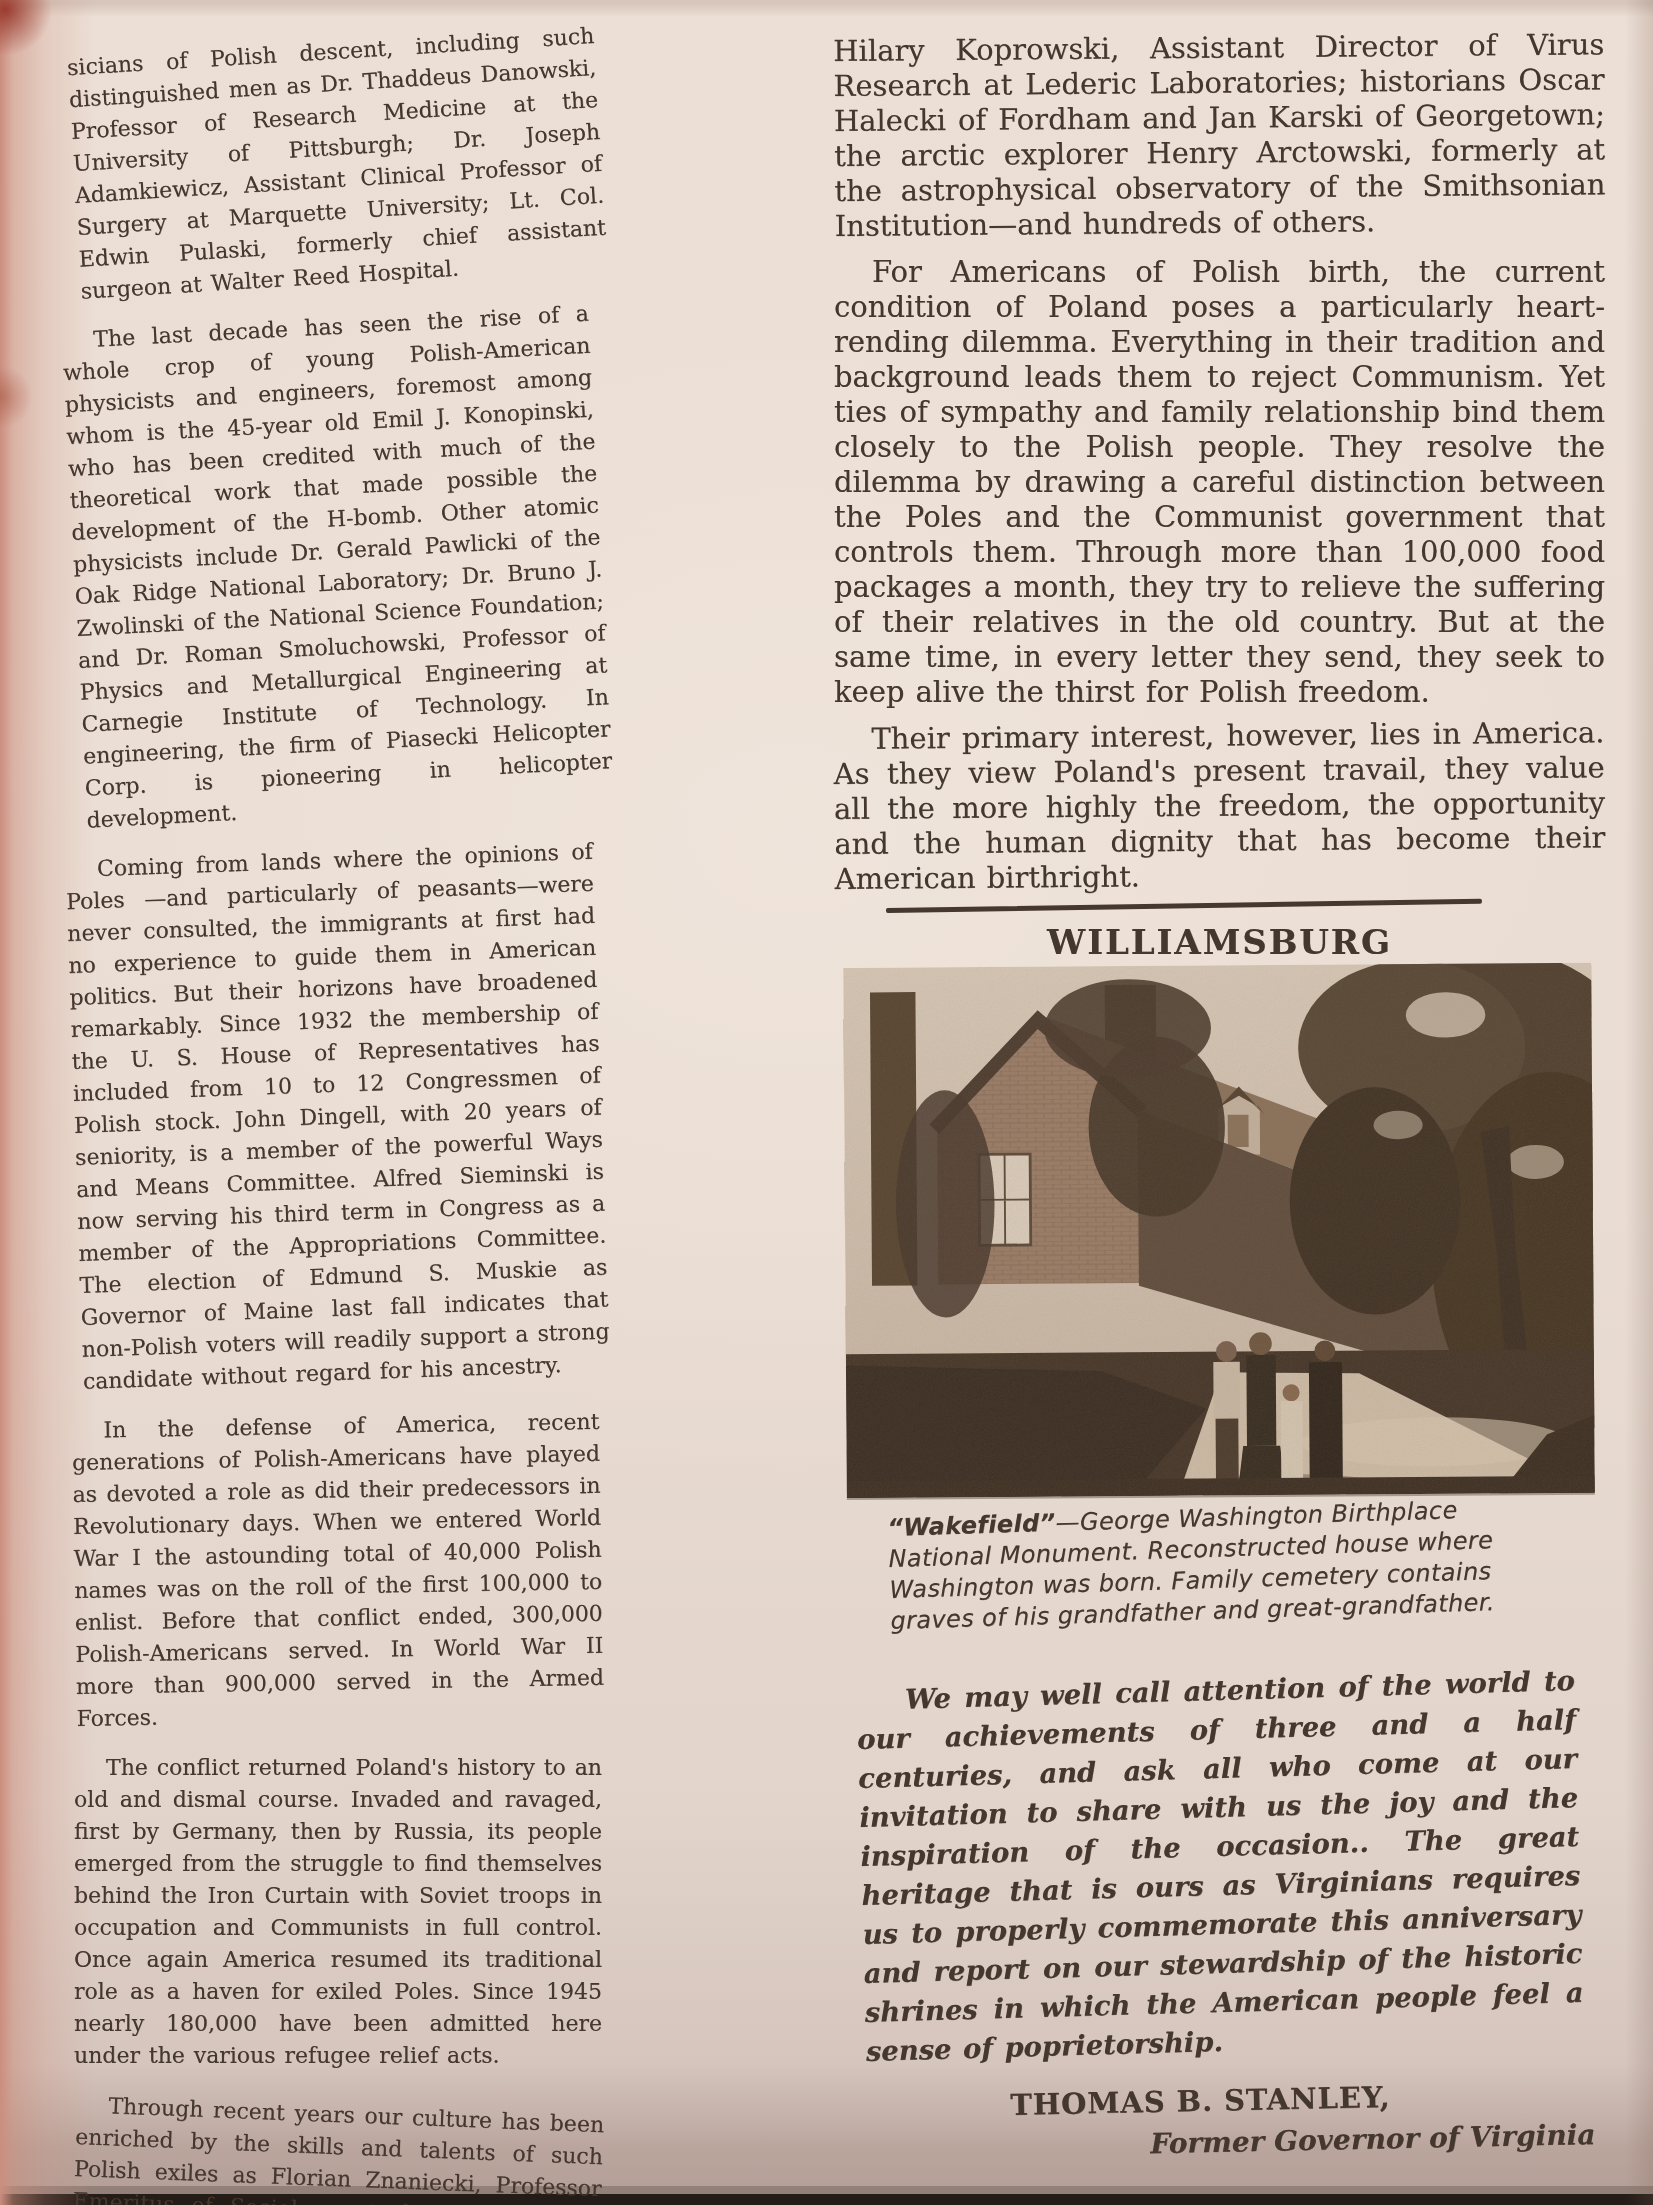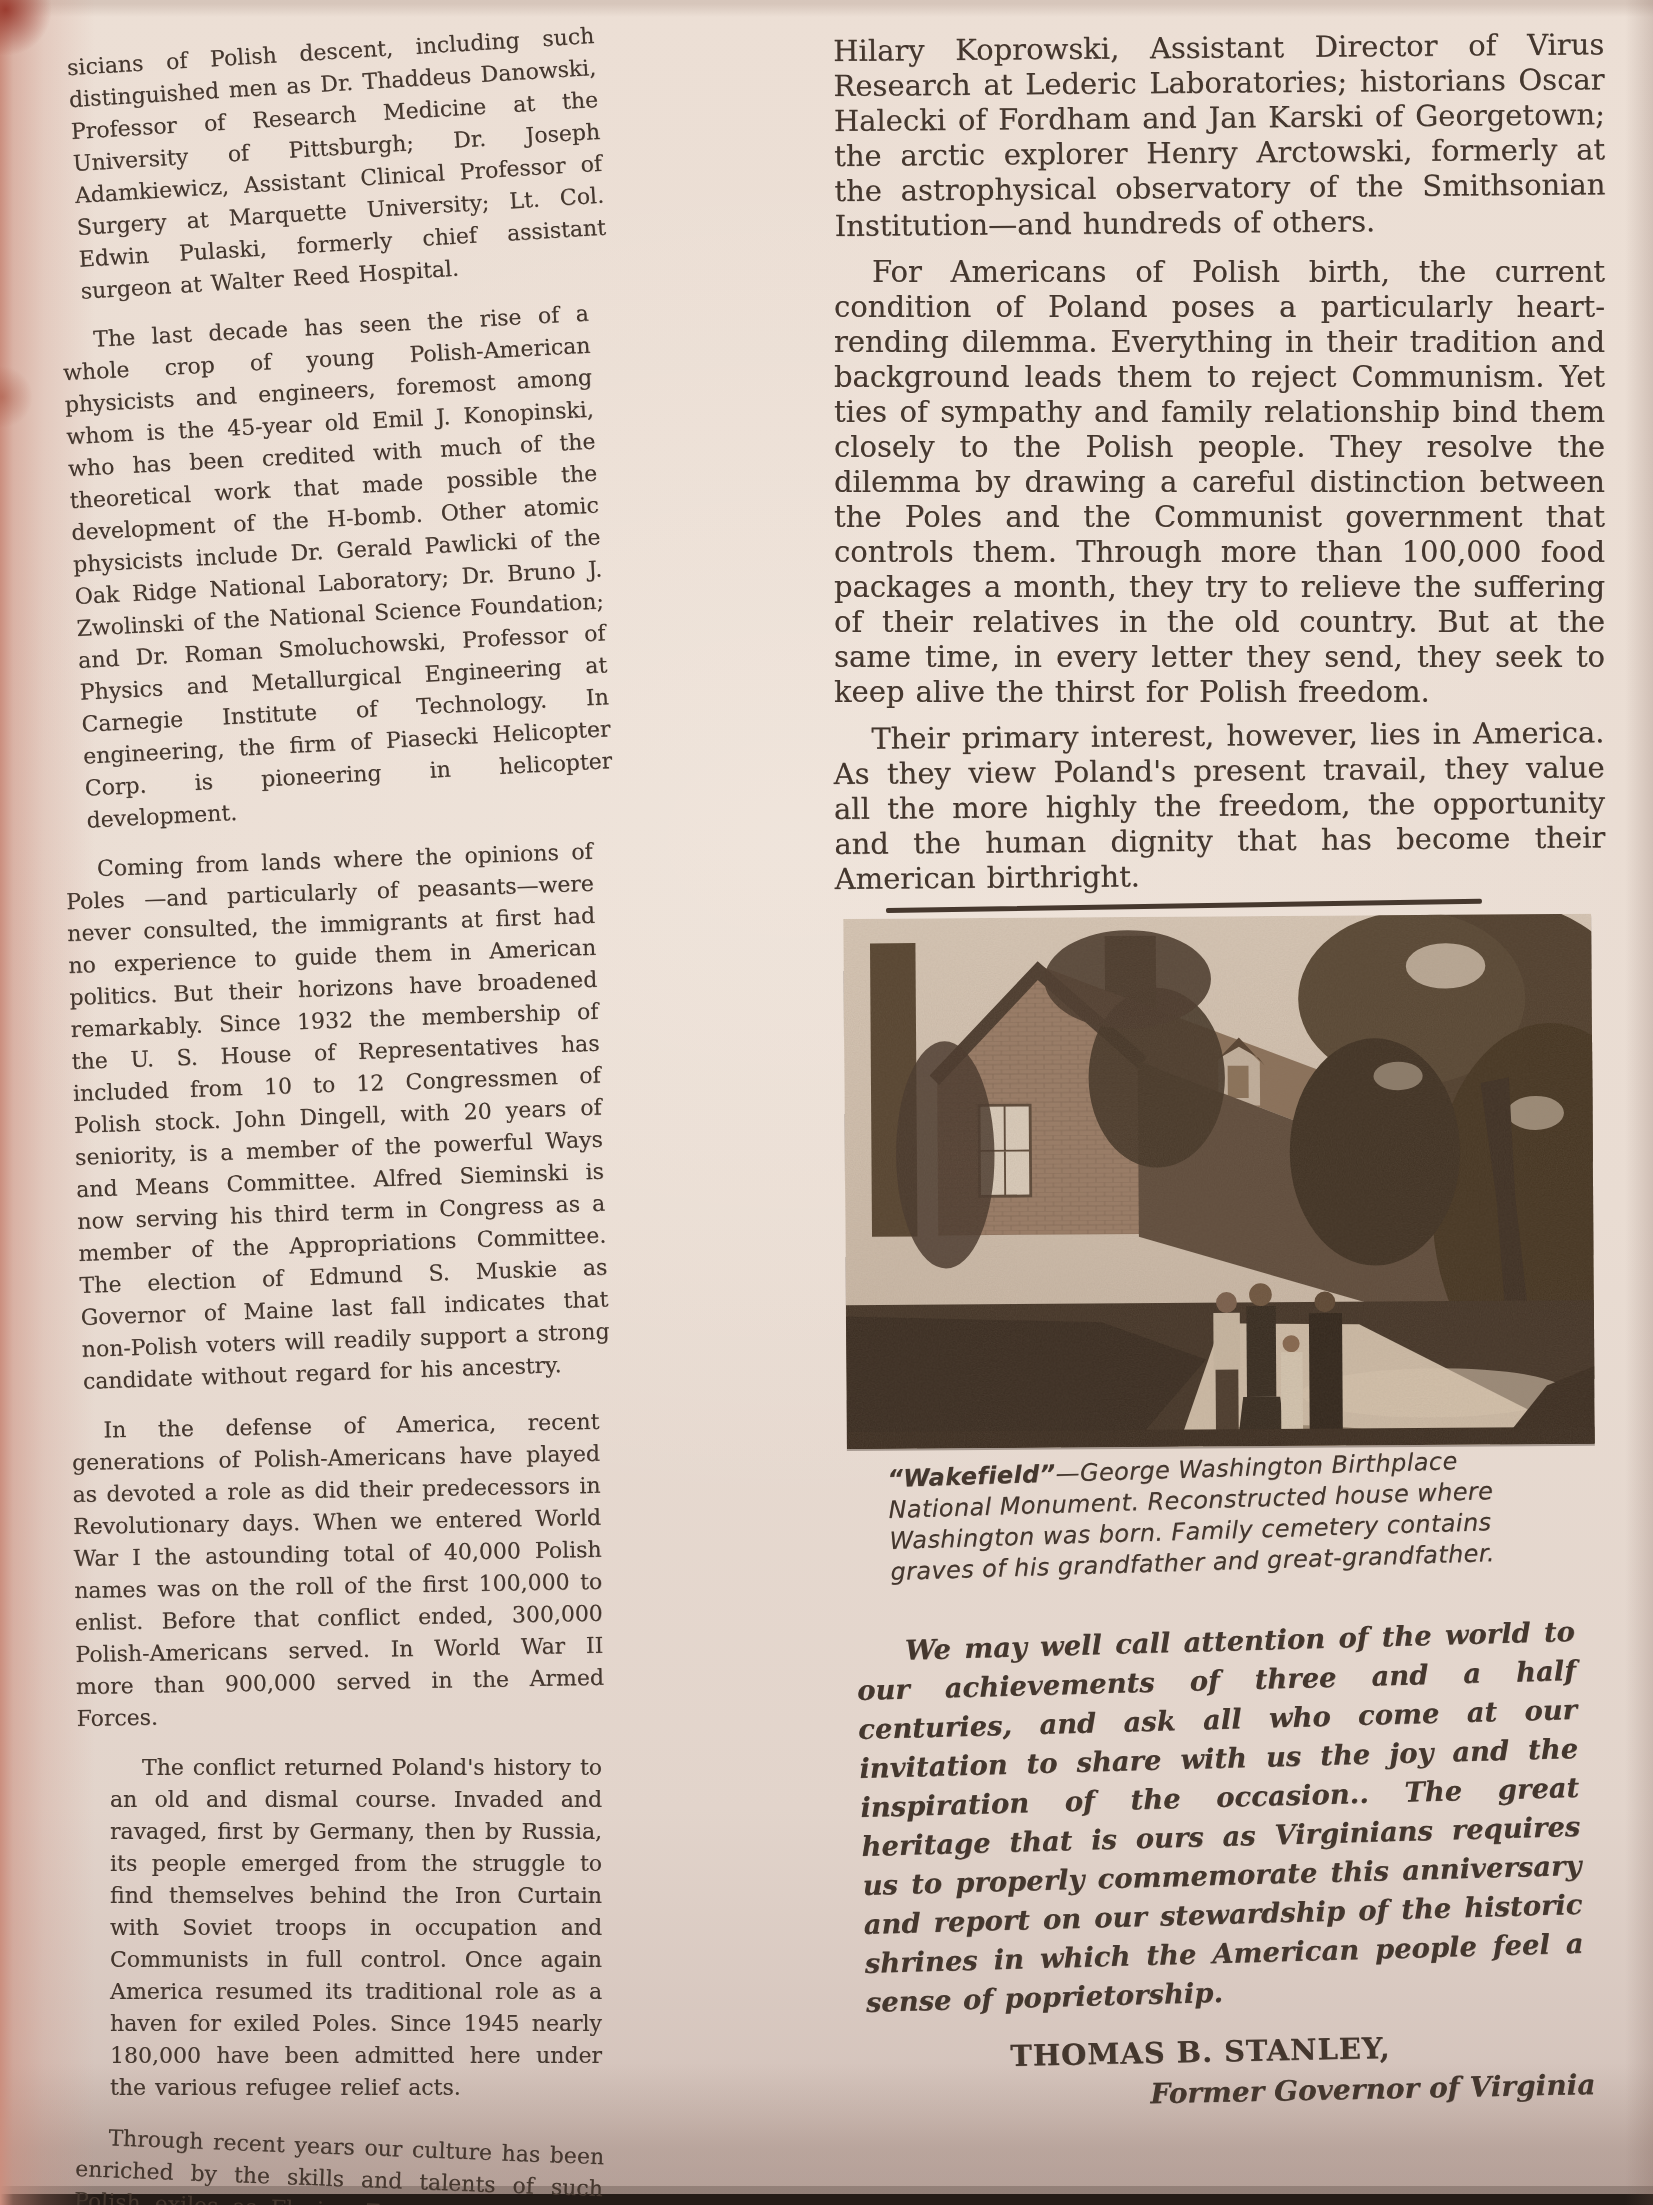--- a/index.html
+++ b/index.html
@@ -36,21 +36,21 @@
   .col-right .para{ font-size:29px; line-height:35px; margin:0 0 11.4px 0; }
   .indent{ text-indent:32px; }
   .col-right .indent{ text-indent:38px; }
 
   
   .rot-n35{ transform:rotate(-3.5deg); }
   .rot-n30{ transform:rotate(-3.0deg); }
   .rot-n20{ transform:rotate(-2.0deg); }
   .rot-n10{ transform:rotate(-1.0deg); }
   .rot-n05{ transform:rotate(-0.5deg); }
-  .rot-000{ transform:rotate(0deg);margin-left:36px; }
+  .rot-000{ transform:rotate(0deg); }
   .rot-p22{ transform:rotate(2.2deg); }
 
   .rule{
     height:4.7px; width:596px; margin:3.8px 0 0 52px;
     background:#46382e; border-radius:1.9px;
     transform:rotate(-0.9deg); transform-origin:0 50%;
   }
   .section-heading{
     margin:9.5px 0 5.7px 0;
     font-size:34px; font-weight:bold; letter-spacing:1.9px;
@@ -103,20 +103,21 @@
     <p class="para ink indent rot-p22">Through recent years our culture has been enriched by the skills and talents of such Polish exiles as Florian Znaniecki, Professor Emeritus of Sociology at the University of Illinois; Dr.</p>
   </div>
 
   <div class="col-right">
     <p class="para ink rot-n05">Hilary Koprowski, Assistant Director of Virus Research at Lederic Laboratories; historians Oscar Halecki of Fordham and Jan Karski of Georgetown; the arctic explorer Henry Arctowski, formerly at the astrophysical observatory of the Smithsonian Institution—and hundreds of others.</p>
     <p class="para ink indent rot-000">For Americans of Polish birth, the current condition of Poland poses a particularly heart-rending dilemma. Everything in their tradition and background leads them to reject Communism. Yet ties of sympathy and family relationship bind them closely to the Polish people. They resolve the dilemma by drawing a careful distinction between the Poles and the Communist government that controls them. Through more than 100,000 food packages a month, they try to relieve the suffering of their relatives in the old country. But at the same time, in every letter they send, they seek to keep alive the thirst for Polish freedom.</p>
     <p class="para ink indent rot-n05">Their primary interest, however, lies in America. As they view Poland's present travail, they value all the more highly the freedom, the opportunity and the human dignity that has become their American birthright.</p>
 
     <div class="rule"></div>
 
+    <h2 class="section-heading ink">WILLIAMSBURG</h2>
 
     <div class="photo-wrap">
       <svg viewBox="0 0 790 560" width="748" height="530">
         <defs>
           <linearGradient id="skyg" x1="0" y1="0" x2="0" y2="1">
             <stop offset="0" stop-color="#d9c9b8"></stop>
               <stop offset="1" stop-color="#c7b5a3"></stop>
           </linearGradient>
           <pattern id="brick" width="18" height="10" patternUnits="userSpaceOnUse">
             <rect width="18" height="10" fill="none"></rect>

